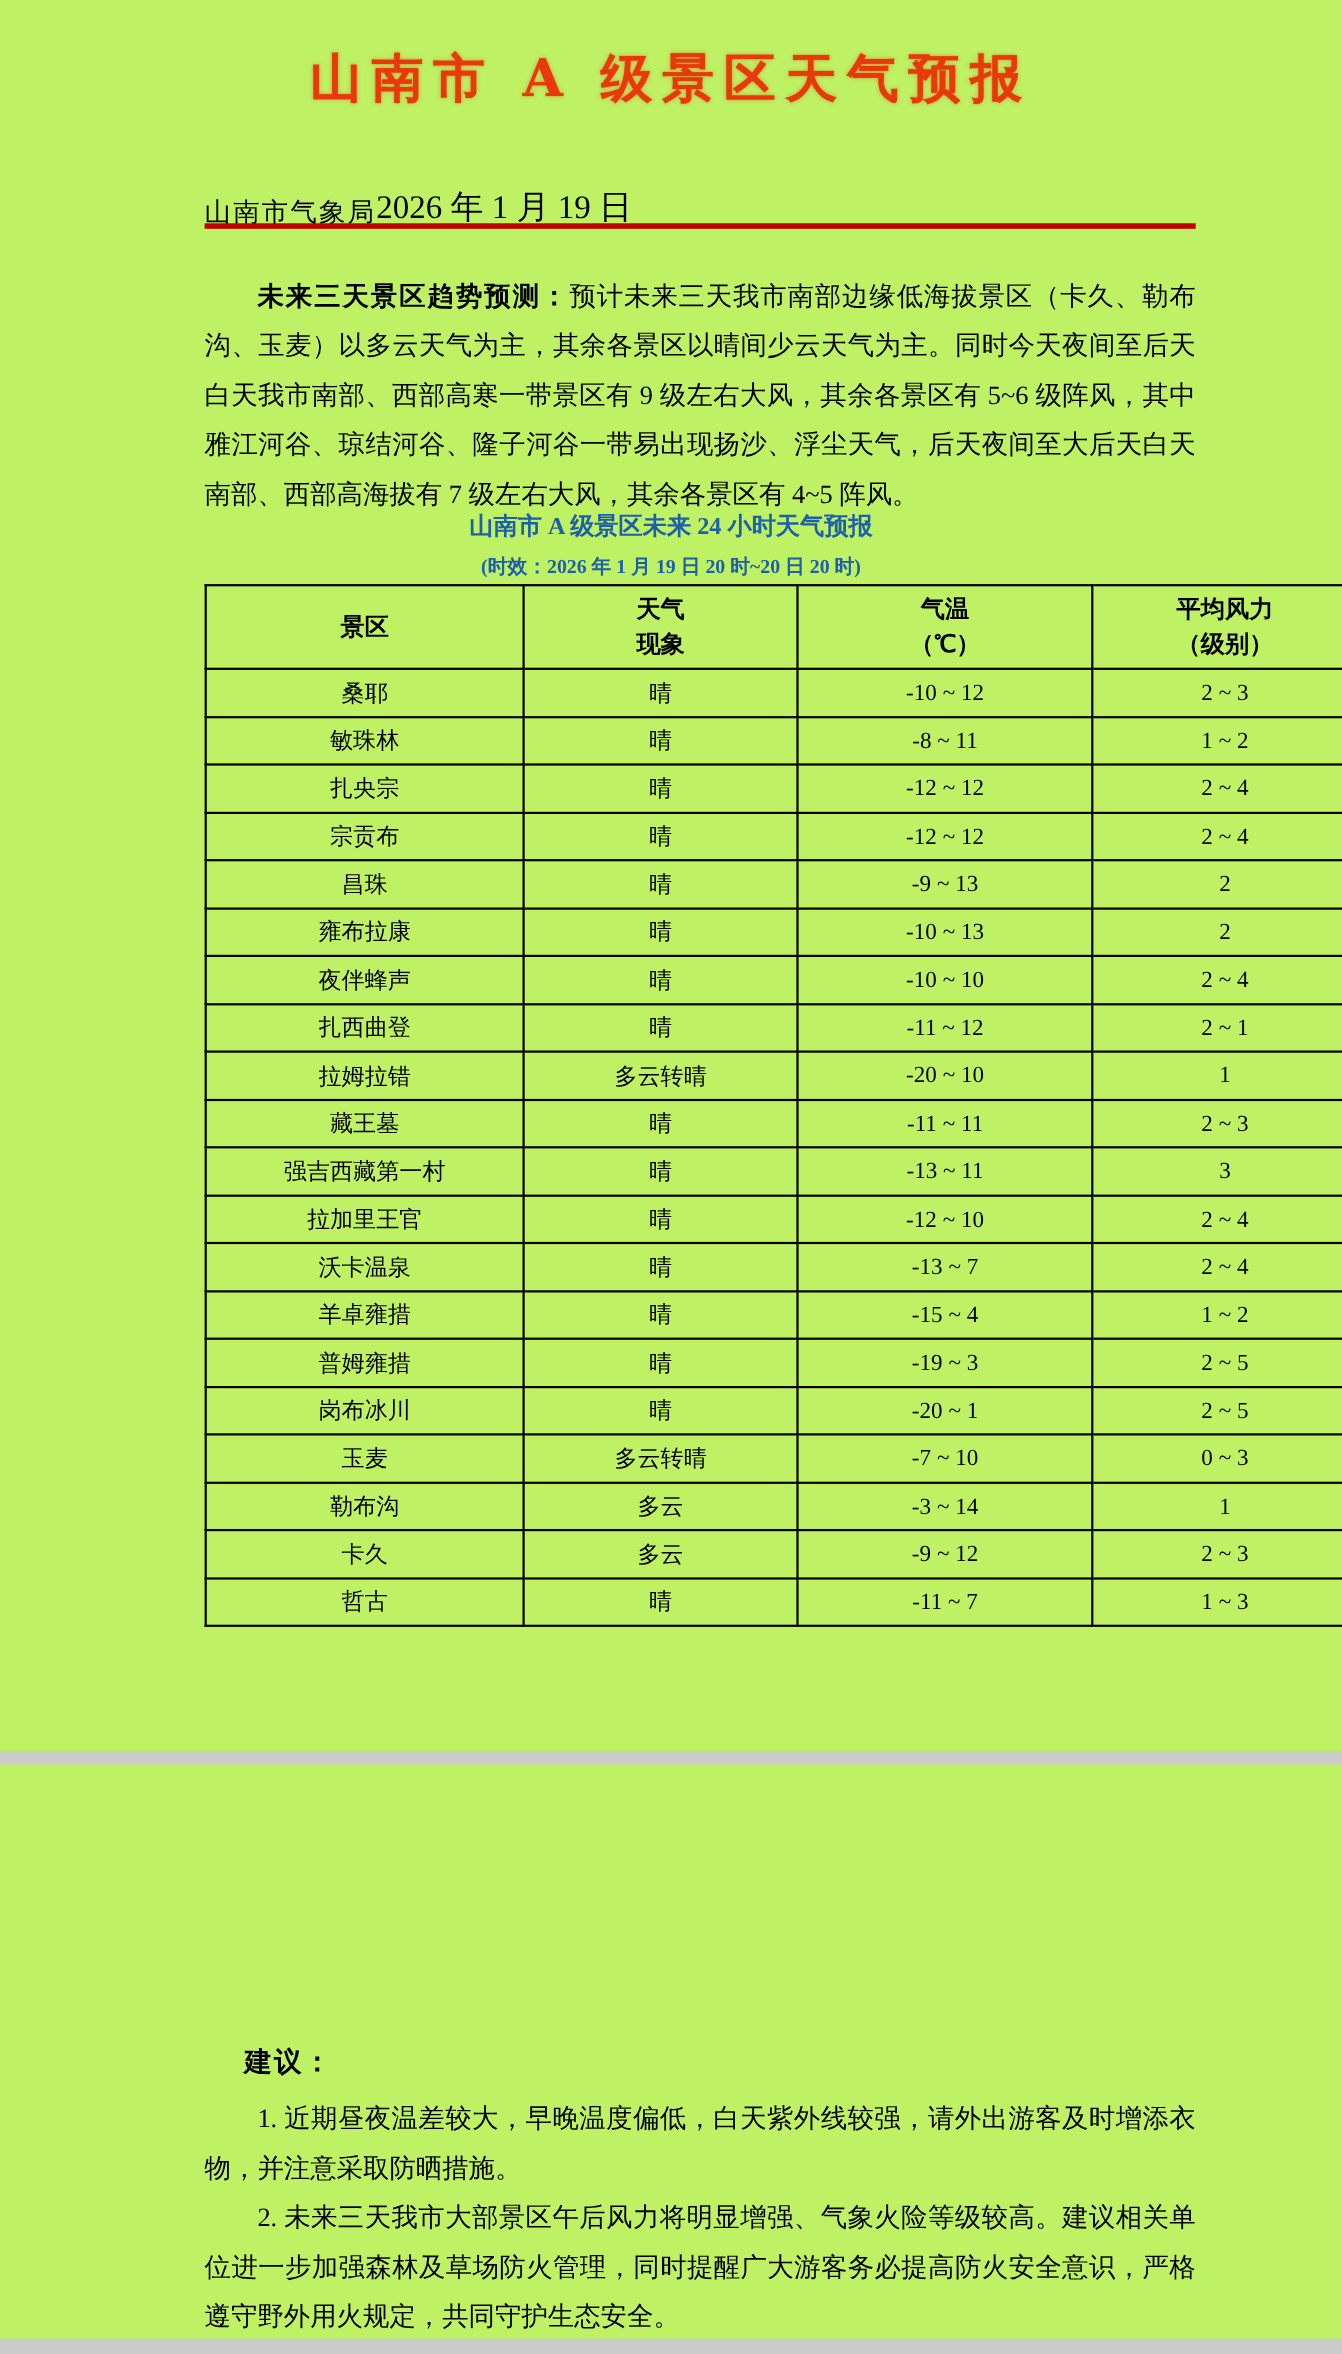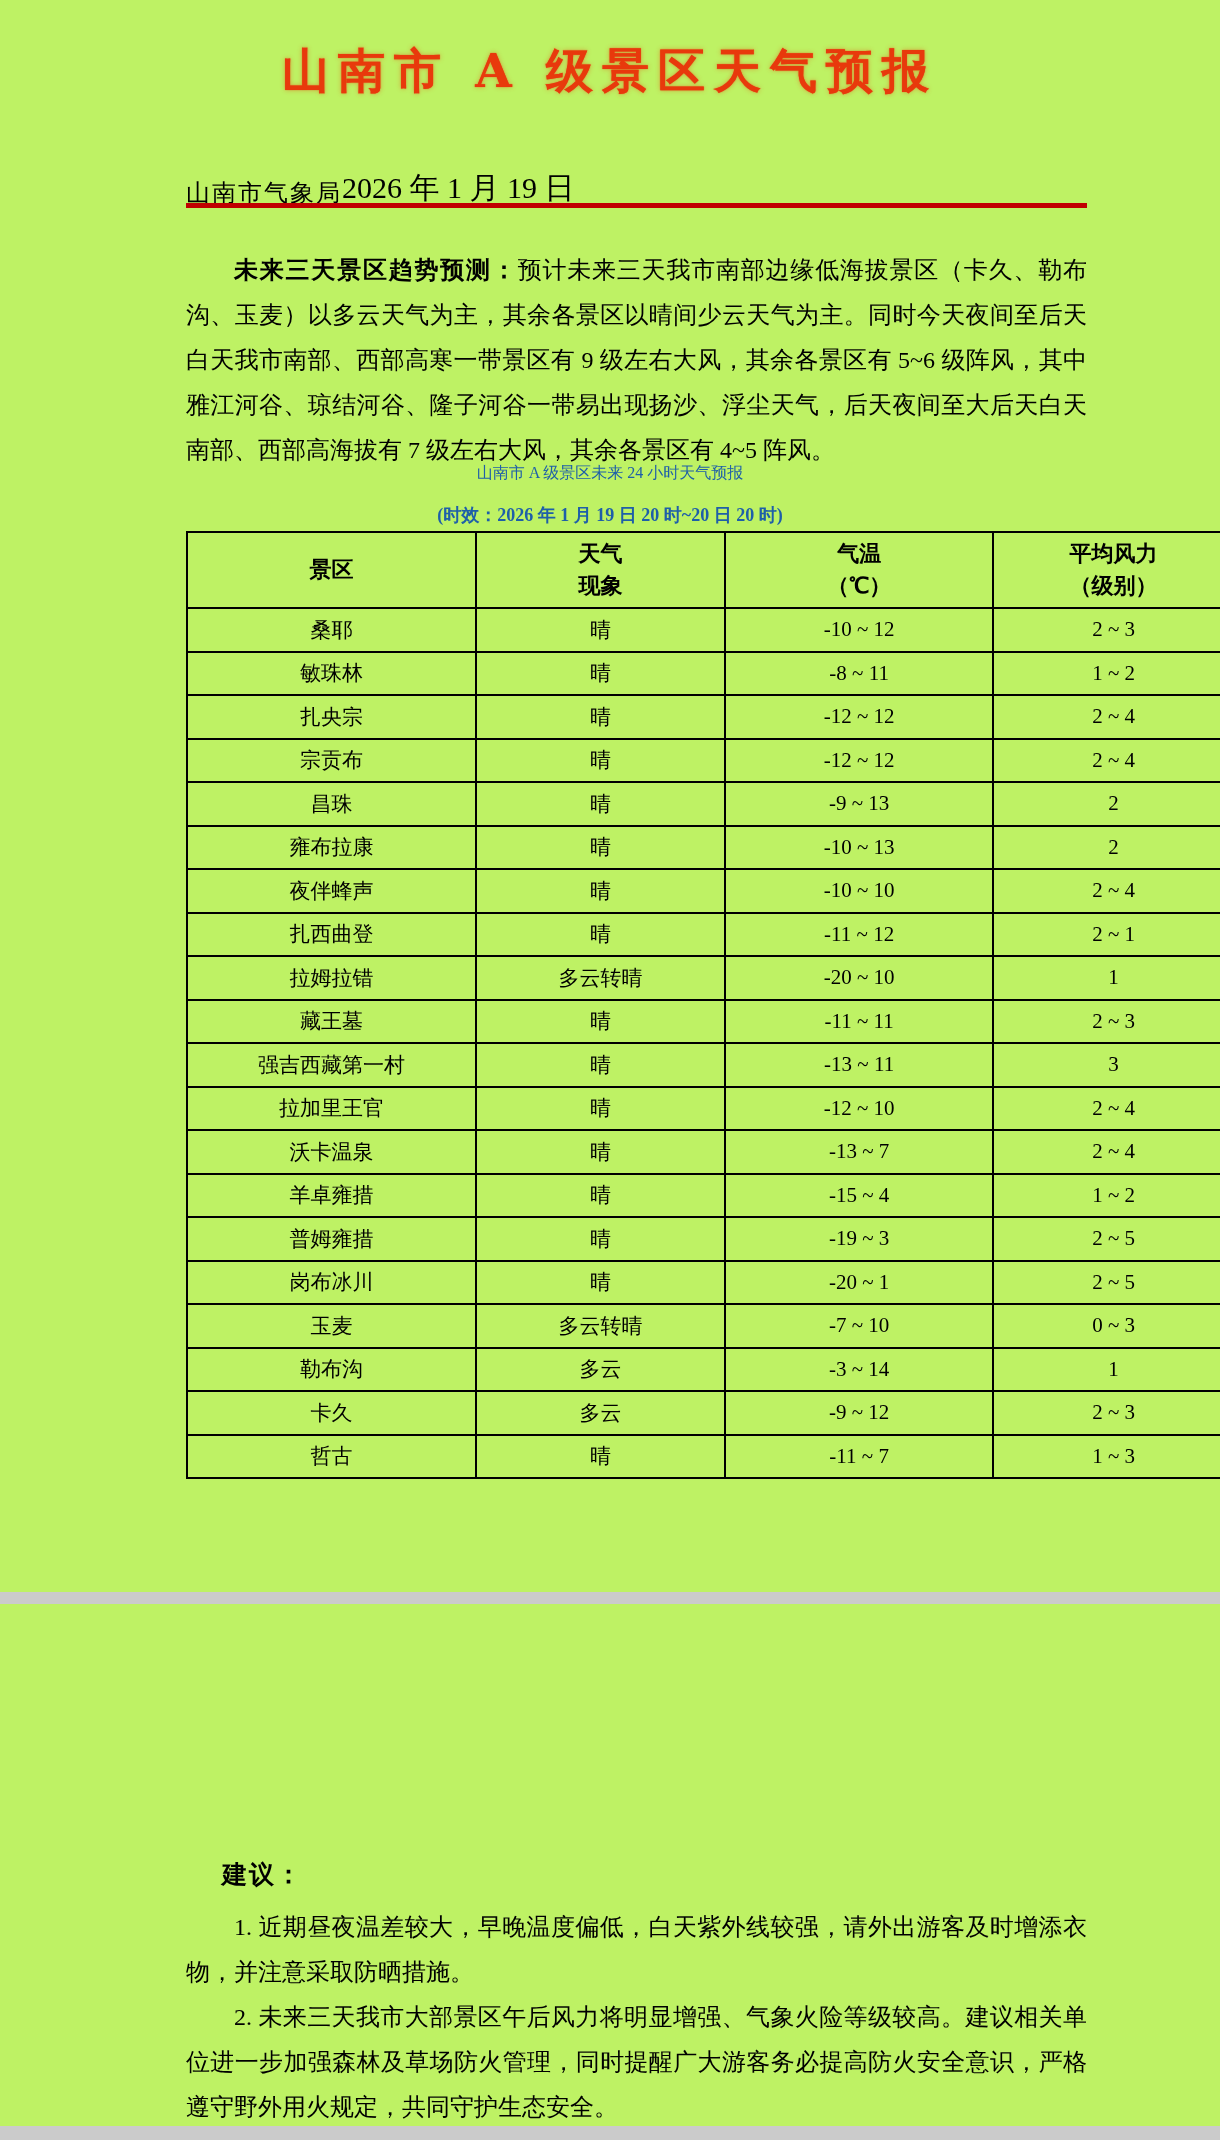--- a/index.html
+++ b/index.html
@@ -26,21 +26,21 @@
   
   .forecast{
     position:absolute;top:224px;left:186px;width:901px;
     font-size:24px;line-height:45px;text-align:justify;text-indent:2em;
   }
   .forecast b{font-family:Liberation Serif, serif;font-weight:700;letter-spacing:1px;}
 
   
   .tbl-title{
     position:absolute;top:463px;left:0;width:1220px;text-align:center;
-    font-family:"Liberation Serif",serif;font-weight:400;font-size:16px;color:#1e5fa9;
+    font-family:"Liberation Serif",serif;font-weight:700;font-size:22px;color:#1e5fa9;
   }
   .tbl-subtitle{
     position:absolute;top:503px;left:0;width:1220px;text-align:center;
     font-weight:700;font-size:18px;color:#1e5fa9;
   }
 
   
   table.wx{
     position:absolute;top:531px;left:186px;width:1049px;
     border-collapse:collapse;table-layout:fixed;padding-left:44px;

